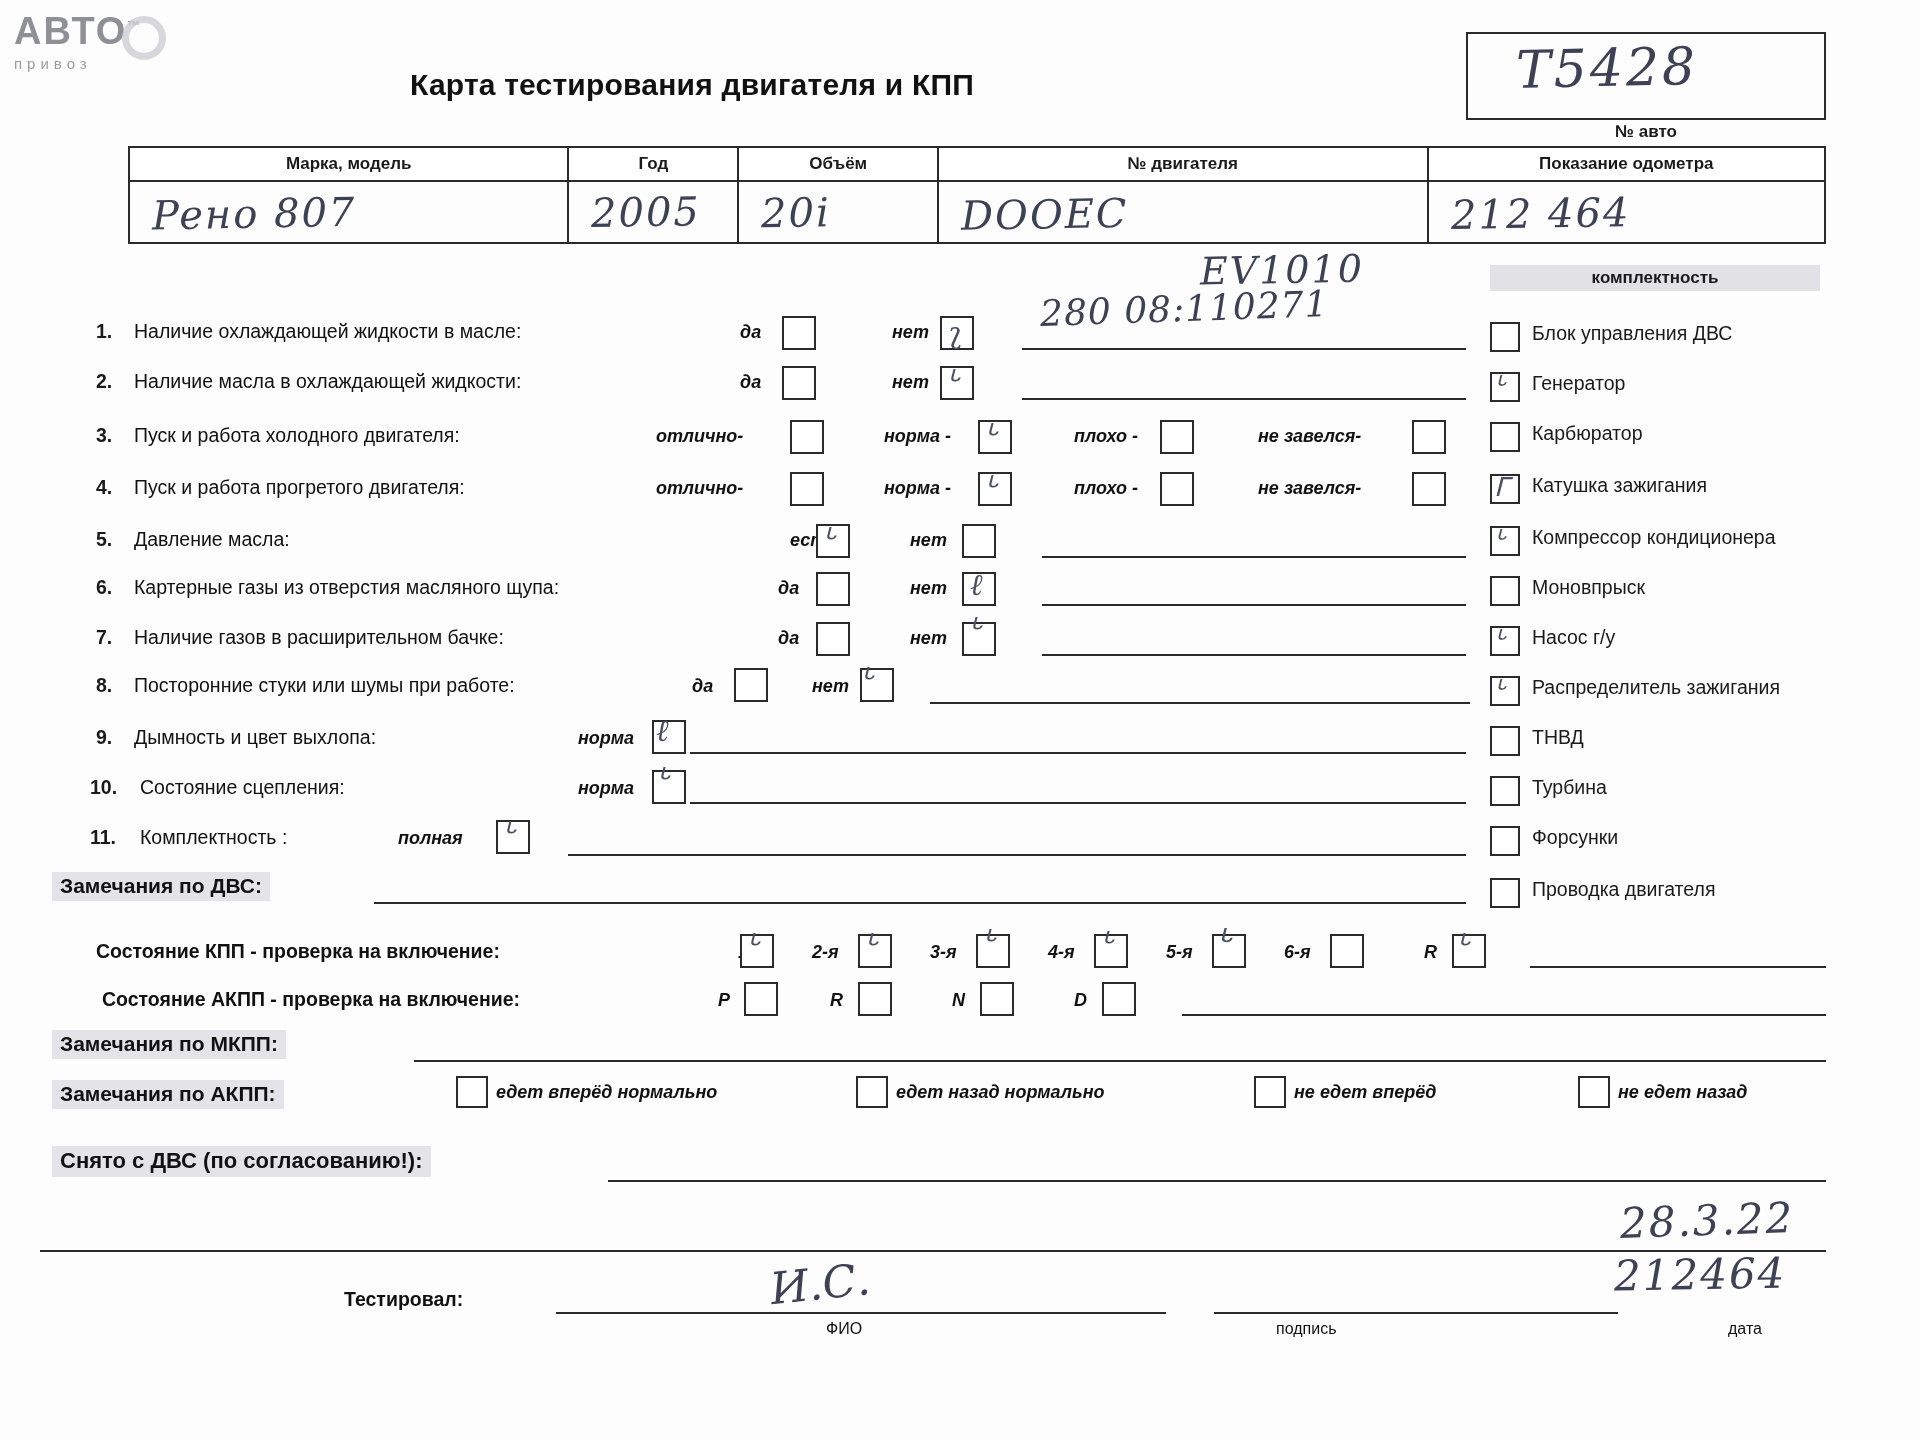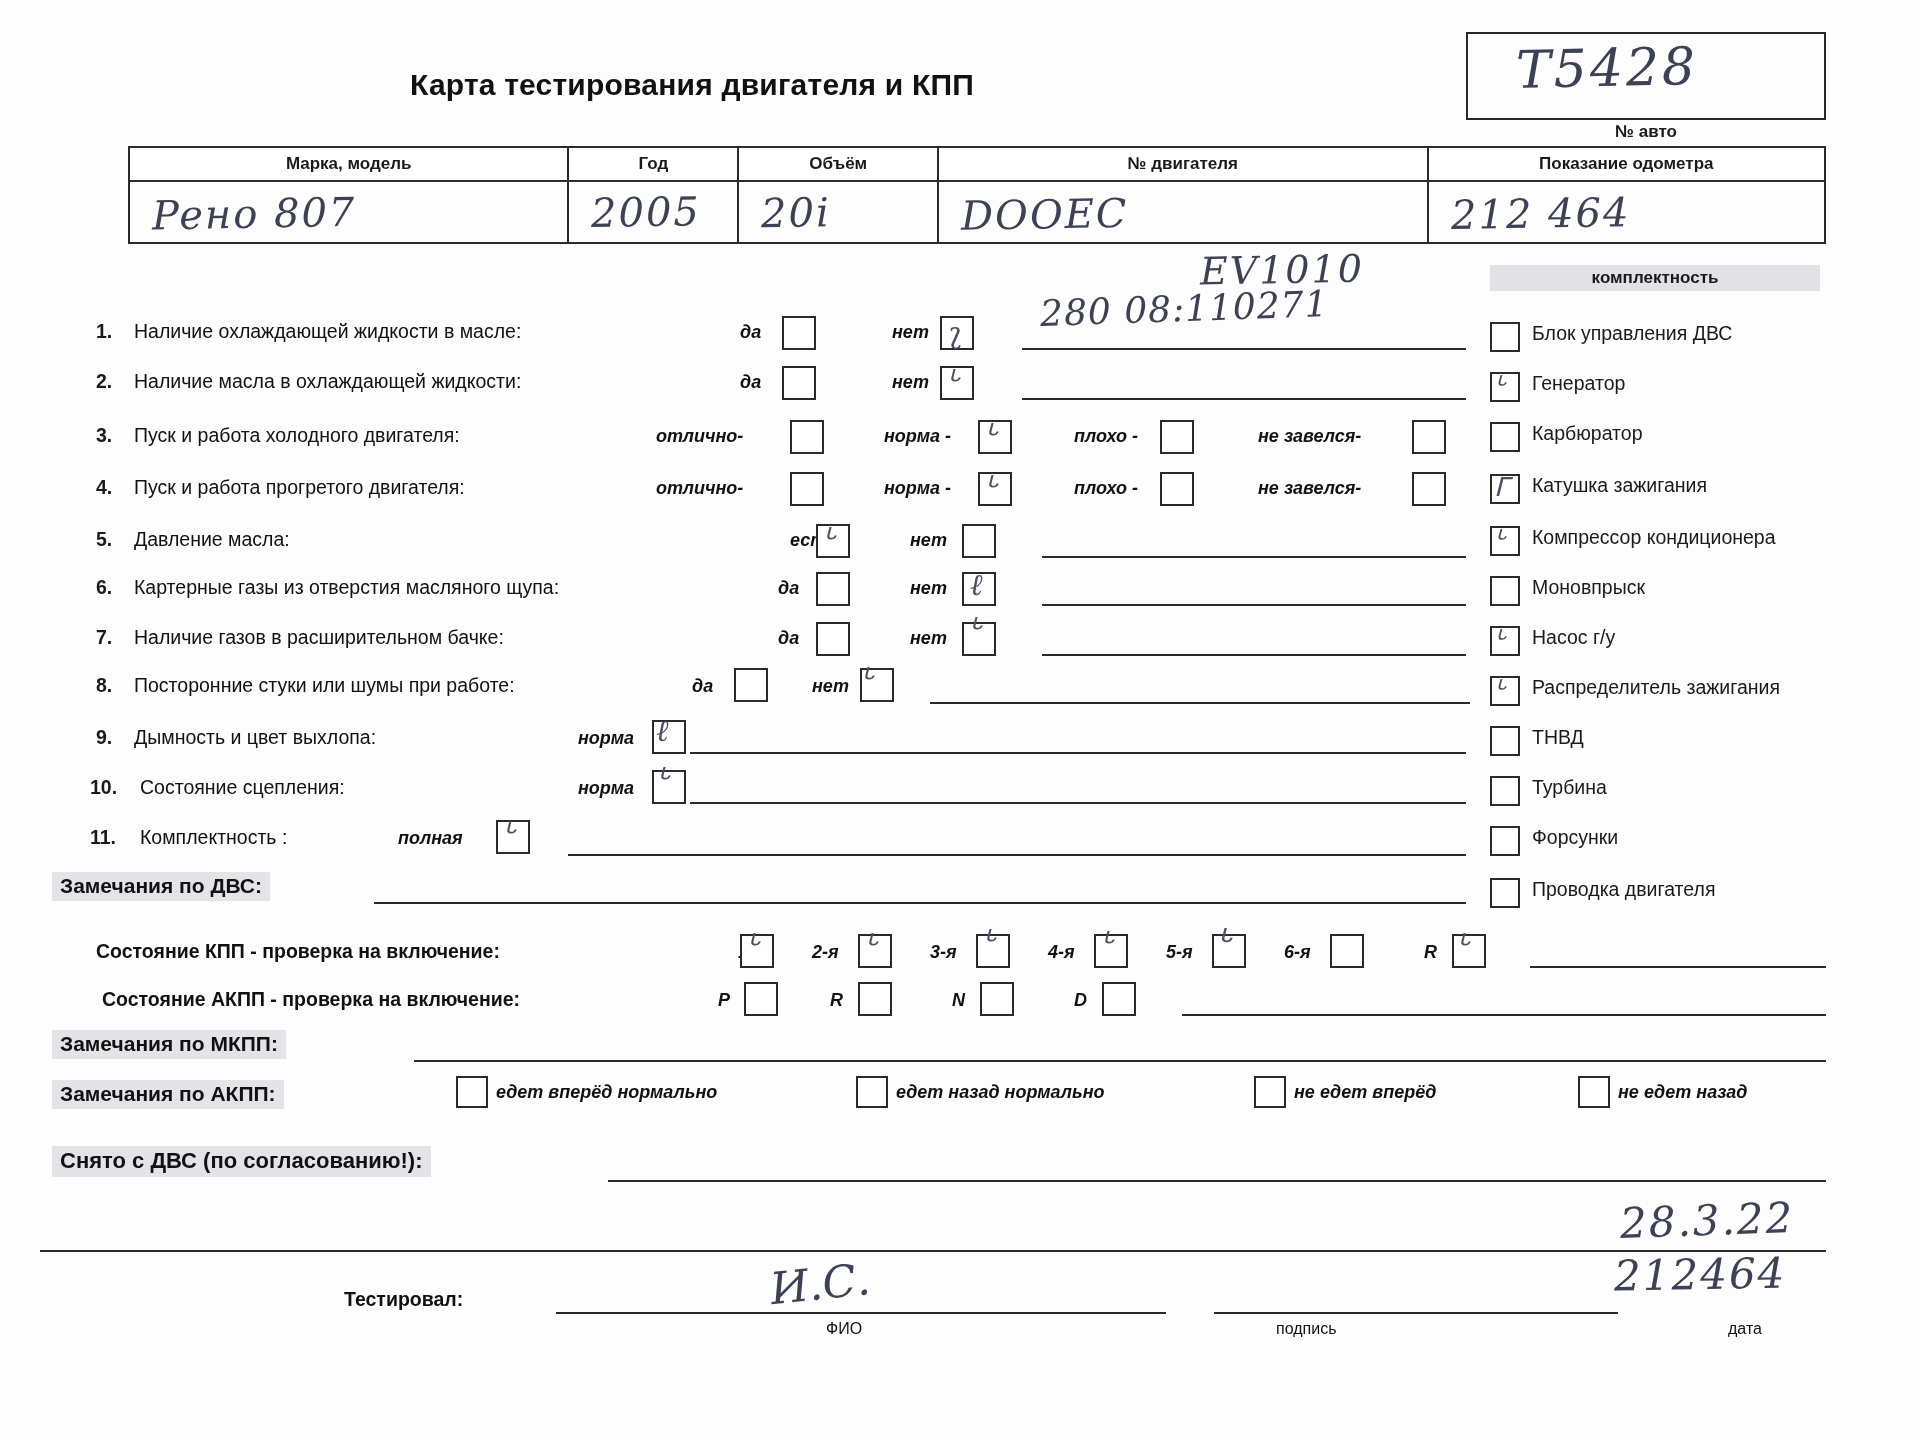--- a/index.html
+++ b/index.html
@@ -139,20 +139,25 @@
     position:absolute;
     font-family:"DejaVu Serif", serif; font-style:italic;
     color:#3d4155;
   }
 </style>
 </head>
 <body>
 
 <div class="sheet">
 
+  <div class="logo">
+    <div class="logo-ring"></div>
+    <div class="logo-main"><span>АВТО</span><span class="logo-tm">™</span></div>
+    <div class="logo-sub">привоз</div>
+  </div>
 
   <div class="title">Карта тестирования двигателя  и КПП</div>
 
   <div class="vin-box"></div>
   <div class="vin-hand hand">Т5428</div>
   <div class="vin-label">№ авто</div>
 
   <table class="tbl">
     <tbody>
         <tr>

